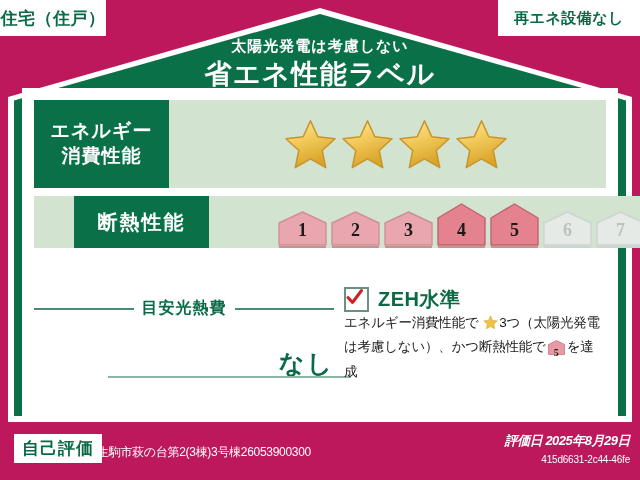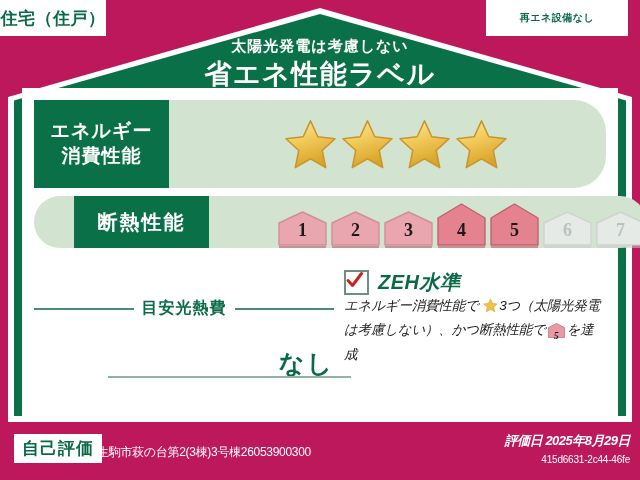--- a/index.html
+++ b/index.html
@@ -32,24 +32,24 @@
     letter-spacing: 0.5px;
     z-index: 6;
   }
   #badge-type {
     left: 0;
     width: 106px;
     height: 36px;
     font-size: 17px;
   }
   #badge-renew {
-    right: 12px;
+    right: 0;
     width: 142px;
     height: 36px;
-    font-size: 10px;
+    font-size: 15px;
   }
 
   
   #house-shape {
     position: absolute;
     left: 8px;
     top: 8px;
     width: 624px;
     height: 414px;
     background: #ffffff;
@@ -105,21 +105,20 @@
   }
 
   
   .perf-row {
     position: absolute;
     left: 12px;
     width: 572px;
     background: #d2e3d0;
     display: flex;
     align-items: stretch;
-    border-radius: 32px;
   }
   #row-energy { top: 12px; height: 88px; }
   #row-insul  { top: 108px; height: 52px; padding-left: 40px; }
 
   .row-label {
     width: 135px;
     flex: 0 0 135px;
     background: #0a7048;
     color: #ffffff;
     font-weight: bold;
@@ -224,23 +223,22 @@
     left: 74px;
     top: 118px;
     width: 243px;
     height: 2px;
     background: #8fb3a3;
   }
 
   #zeh-block {
     position: absolute;
     left: 310px;
-    top: 11px;
+    top: 28px;
     width: 262px;
-    font-style: italic;
   }
   #zeh-title-line {
     display: flex;
     align-items: center;
     gap: 9px;
   }
   #zeh-check {
     width: 21px;
     height: 21px;
     border: 2px solid #6b8f80;

